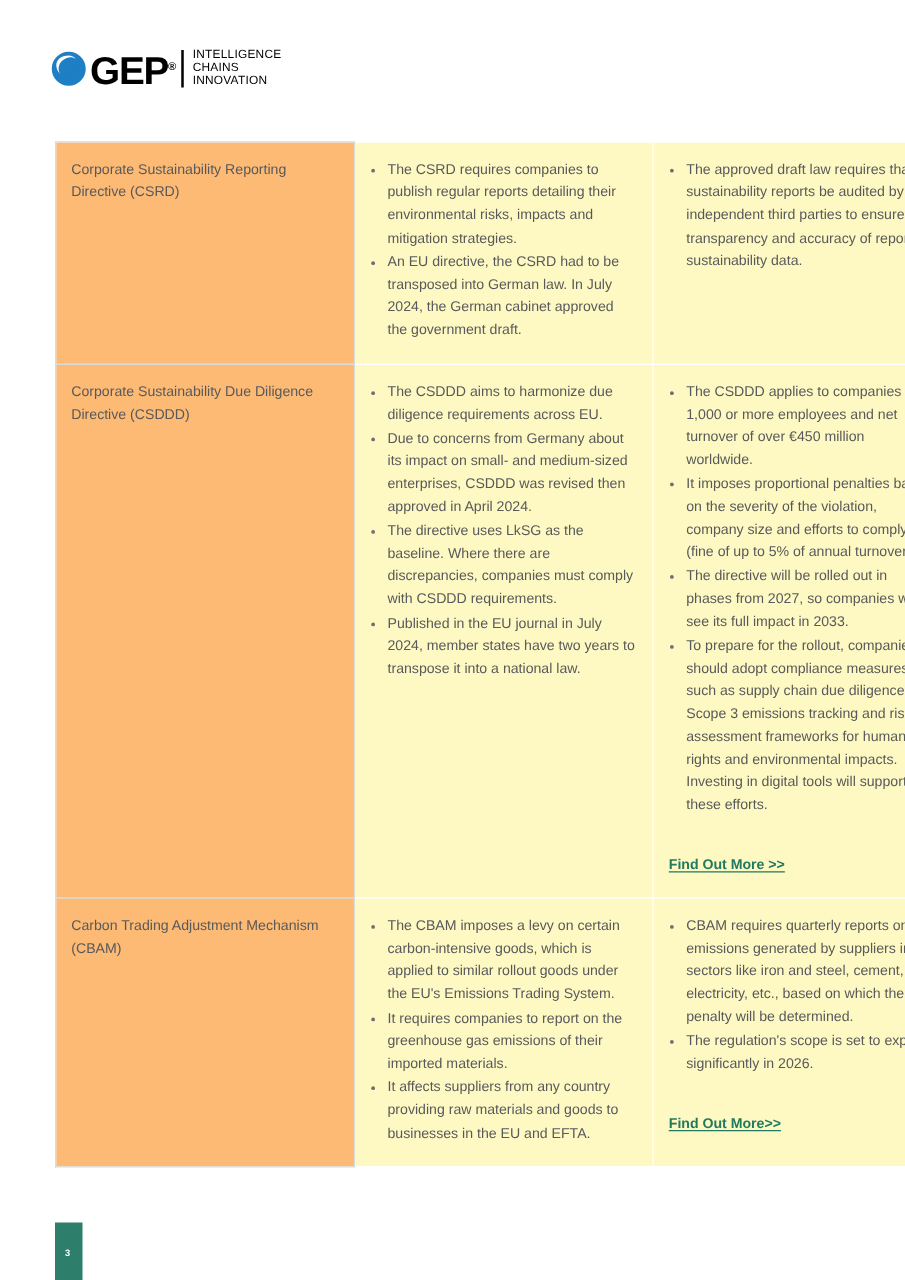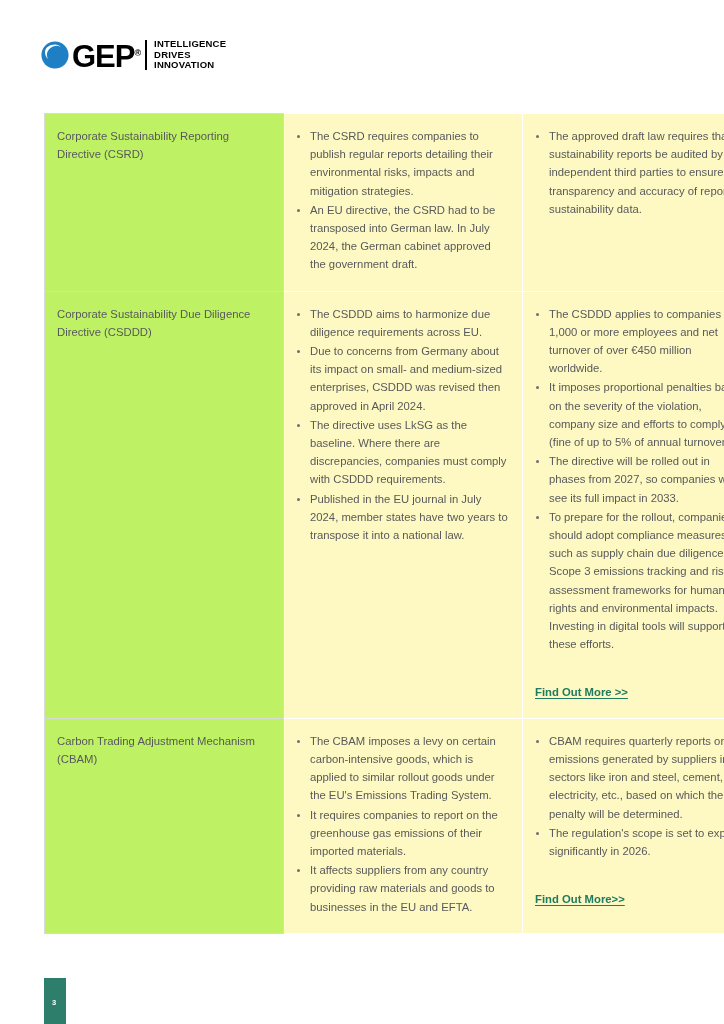--- a/index.html
+++ b/index.html
@@ -46,21 +46,21 @@
     font-weight: bold;
   }
   .logo-divider {
     width: 2px;
     height: 30px;
     background: #000000;
     margin: 0 7px 0 5px;
   }
   .logo-tagline {
     font-size: 9.5px;
-    font-weight: bold;
+    font-weight: normal;
     line-height: 10.5px;
     color: #000000;
     letter-spacing: 0.2px;
   }
 
   .header-title {
     position: absolute;
     right: 43px;
     top: 40px;
     width: 300px;
@@ -84,21 +84,21 @@
   .reg-table td {
     vertical-align: top;
     padding: 13px 14px 16px 12px;
     font-size: 11.3px;
     line-height: 18.2px;
     color: #58595b;
     border: 1px solid #d9d9d9;
   }
   .col-name {
     width: 212px;
-    background: #bef264;
+    background: #fdba74;
   }
   .col-about, .col-impact {
     background: #fef9c3;
     border-color: #ffffff !important;
     padding-left: 16px;
     padding-right: 12px;
   }
   .col-about { width: 212px; }
   .col-impact { width: 213px; }
 
@@ -165,21 +165,21 @@
         <path d="M32 3C15.9 3 3 15.9 3 32s12.9 29 29 29 29-12.9 29-29S48.1 3 32 3zm0 6.5c5 0 9.3 2.2 12.2 5.7-3.3-2-7.1-3-11-2.6C24 13.6 16.7 20 15 28.5c-.9 4.4.1 8.6 2.4 11.9-4.6-3.9-7.3-9.9-6.5-16.4C12.1 15.4 21.2 9.5 32 9.5z" fill="#1f7fc4"></path>
         <path d="M47.5 20.8c3 4.7 3.5 10.9.7 16.3-3.6 6.9-11.6 10.4-18.9 8.7-3.9-.9-7-3.2-8.8-6.3 2.6 2.6 6.2 4.2 10.1 4.1 7.6-.2 14.2-6.2 15-13.8.4-3.7-.7-7.1-2.8-9.7 1.7.1 3.3.3 4.7.7z" fill="#1f7fc4"></path>
         <path d="M39.6 28.8c.9 4.6-2 9.4-6.6 10.9-4.2 1.4-8.8-.2-11.1-3.7 2.1 1.8 5 2.6 7.8 1.9 4.3-1.1 7.2-5.2 6.9-9.5-.1-1.9-.9-3.6-2-4.9 2.3.9 4.2 2.8 5 5.3z" fill="#1f7fc4"></path>
         <path d="M28.9 51.2c-5.6-.4-10.8-3.5-13.8-8.3 3.1 2.8 7.2 4.6 11.7 4.8 9.2.4 17.5-5.9 19.6-14.8.7-2.9.6-5.8-.1-8.5 3.2 4.3 4.4 10 2.9 15.4-2.4 8.2-10.5 12.1-20.3 11.4z" fill="#1f7fc4"></path>
       </svg>
     </span>
     <span class="logo-word"><span>GEP</span><span class="logo-tm">®</span></span>
     <span class="logo-divider"></span>
     <span class="logo-tagline">
       <div>INTELLIGENCE</div>
-      <div>DRIVES</div>
+      <div>CHAINS</div>
       <div>INNOVATION</div>
     </span>
   </div>
 
 </div>
 
 <table class="reg-table">
   <tbody>
 
     <tr>

